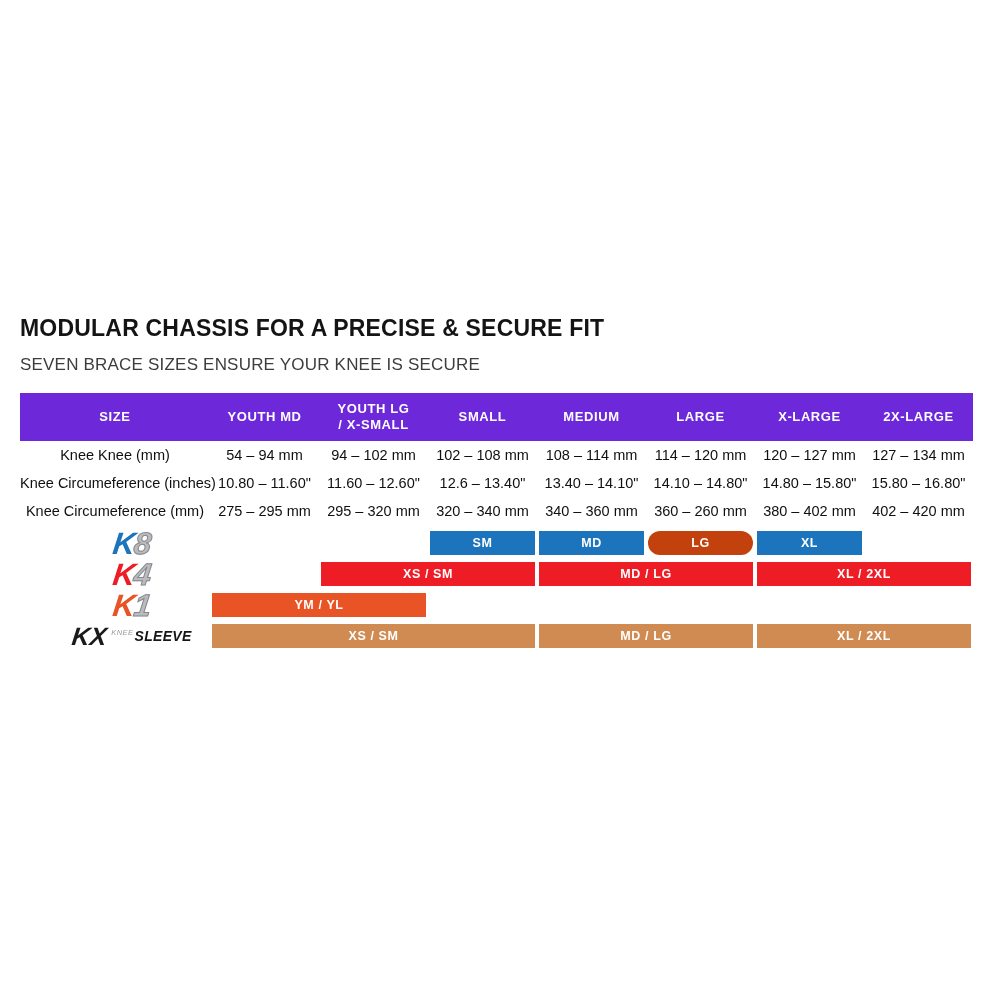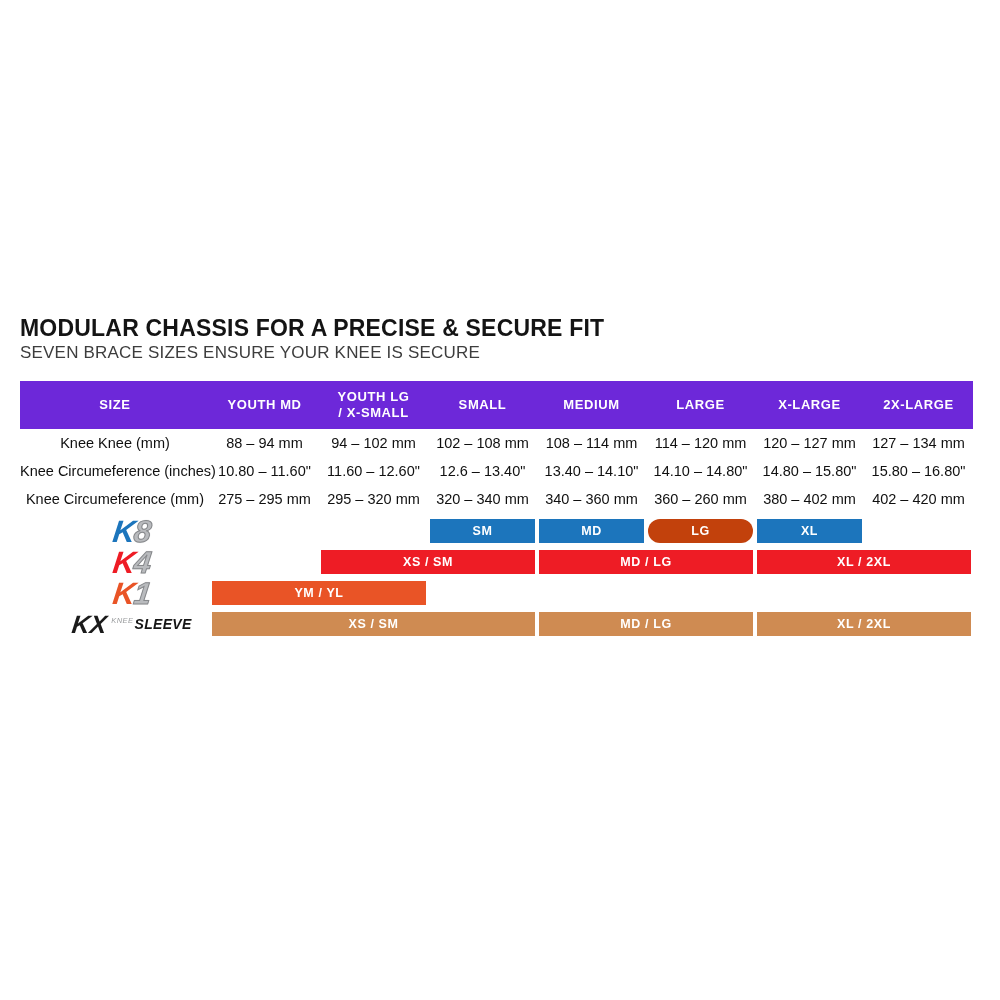--- a/index.html
+++ b/index.html
@@ -1,21 +1,21 @@
 <!DOCTYPE html>
 <html><head>
 <meta charset="utf-8">
 <style>
   html,body{margin:0;padding:0;background:#ffffff;}
   body{width:1000px;height:1000px;font-family:"Liberation Sans",sans-serif;}
   .sheet{position:relative;width:1000px;height:816px;background:#ffffff;overflow:hidden;}
   .content{position:absolute;left:20px;top:316px;width:953px;}
 
   .title{margin:0;font-size:23px;font-weight:800;color:#141414;letter-spacing:0.2px;line-height:1.05;}
-  .subtitle{margin:4px 0 0 0;font-size:17px;font-weight:400;color:#3d3d3d;letter-spacing:0.2px;line-height:1.1;}
+  .subtitle{margin:16px 0 0 0;font-size:17px;font-weight:400;color:#3d3d3d;letter-spacing:0.2px;line-height:1.1;}
 
   .grid{display:grid;grid-template-columns:190px repeat(7,109px);width:953px;}
   .thead{margin-top:18px;height:48px;align-items:center;}
   .th{color:#ffffff;font-weight:700;font-size:13px;text-align:center;letter-spacing:0.6px;white-space:pre-line;line-height:1.2;}
   .tr{height:28px;align-items:center;}
   .td{font-size:14.5px;color:#101010;text-align:center;white-space:nowrap;}
 
   .brands{margin-top:3px;}
   .brand-row{height:31px;align-items:center;}
   .seg{height:24px;margin:0 2px;color:#ffffff;font-weight:700;font-size:12.5px;letter-spacing:0.6px;display:flex;align-items:center;justify-content:center;}
@@ -49,21 +49,21 @@
       <div class="th">SMALL</div>
       <div class="th">MEDIUM</div>
       <div class="th">LARGE</div>
       <div class="th">X-LARGE</div>
       <div class="th">2X-LARGE</div>
     </div>
 
 
     <div class="grid tr">
       <div class="td">Knee Knee (mm)</div>
-      <div class="td">88 – 94 mm</div>
+      <div class="td">54 – 94 mm</div>
       <div class="td">94 – 102 mm</div>
       <div class="td">102 – 108 mm</div>
       <div class="td">108 – 114 mm</div>
       <div class="td">114 – 120 mm</div>
       <div class="td">120 – 127 mm</div>
       <div class="td">127 – 134 mm</div>
     </div>
 
     <div class="grid tr">
       <div class="td">Knee Circumeference (inches)</div>

